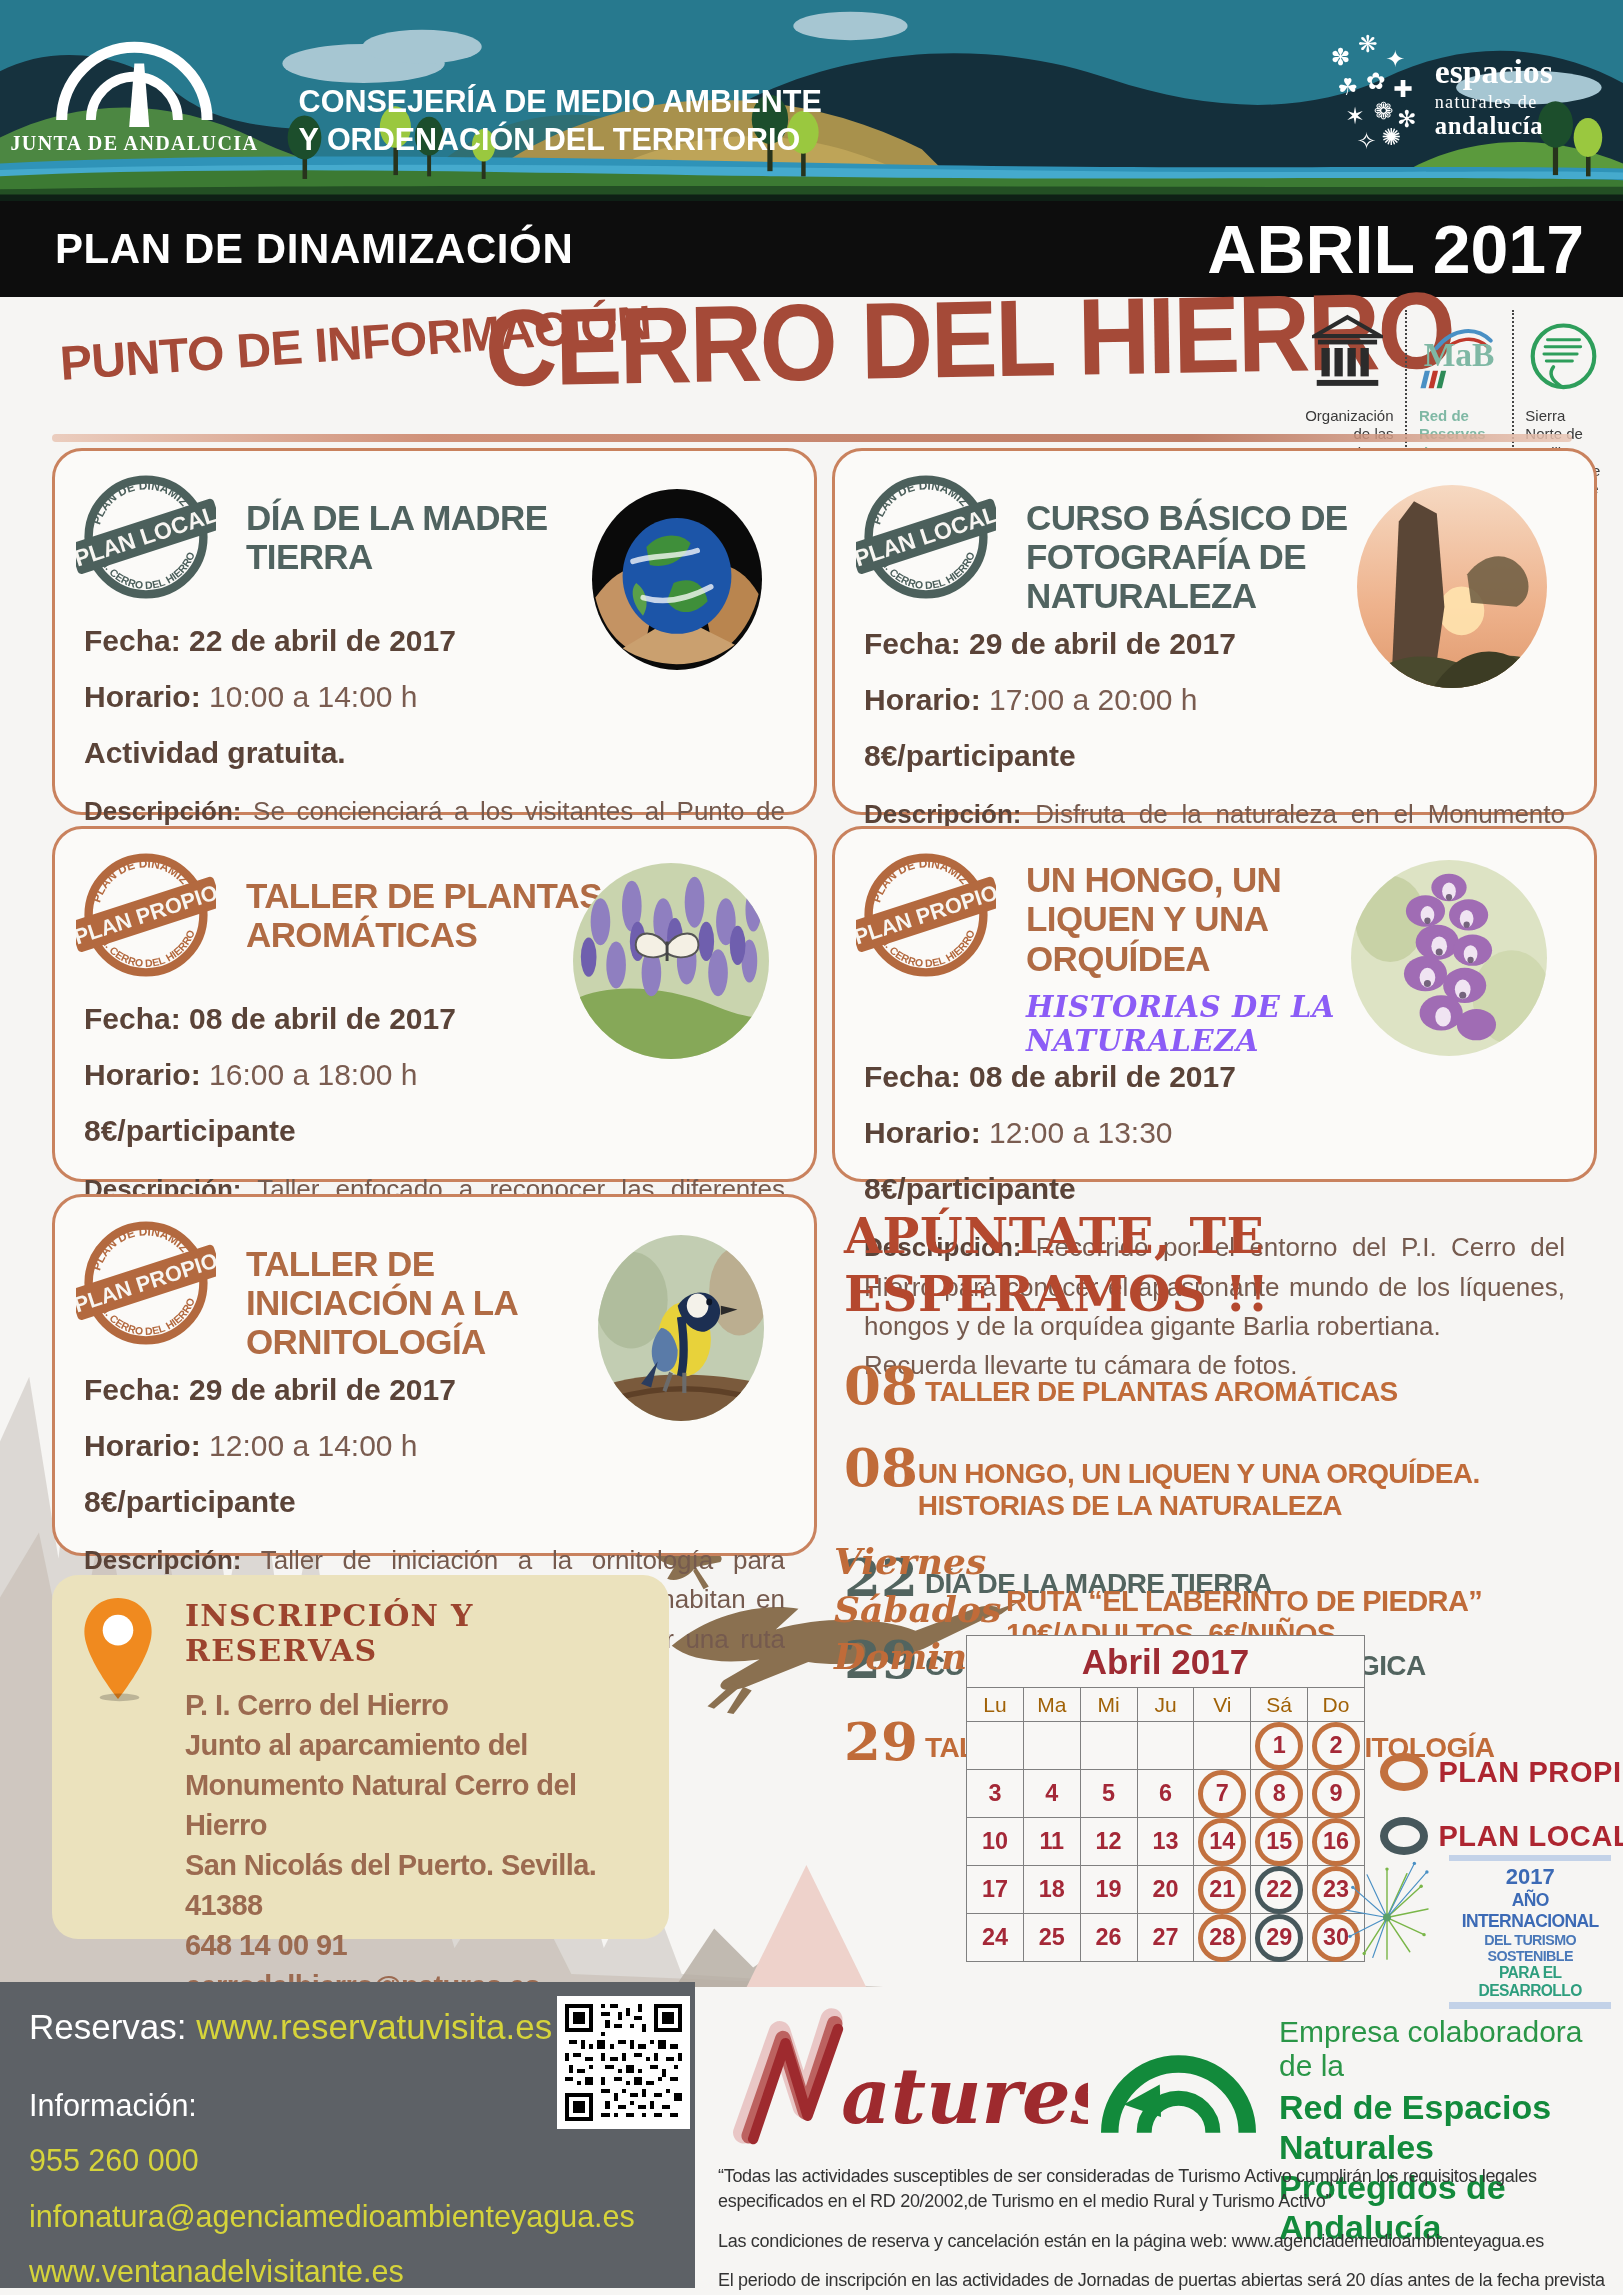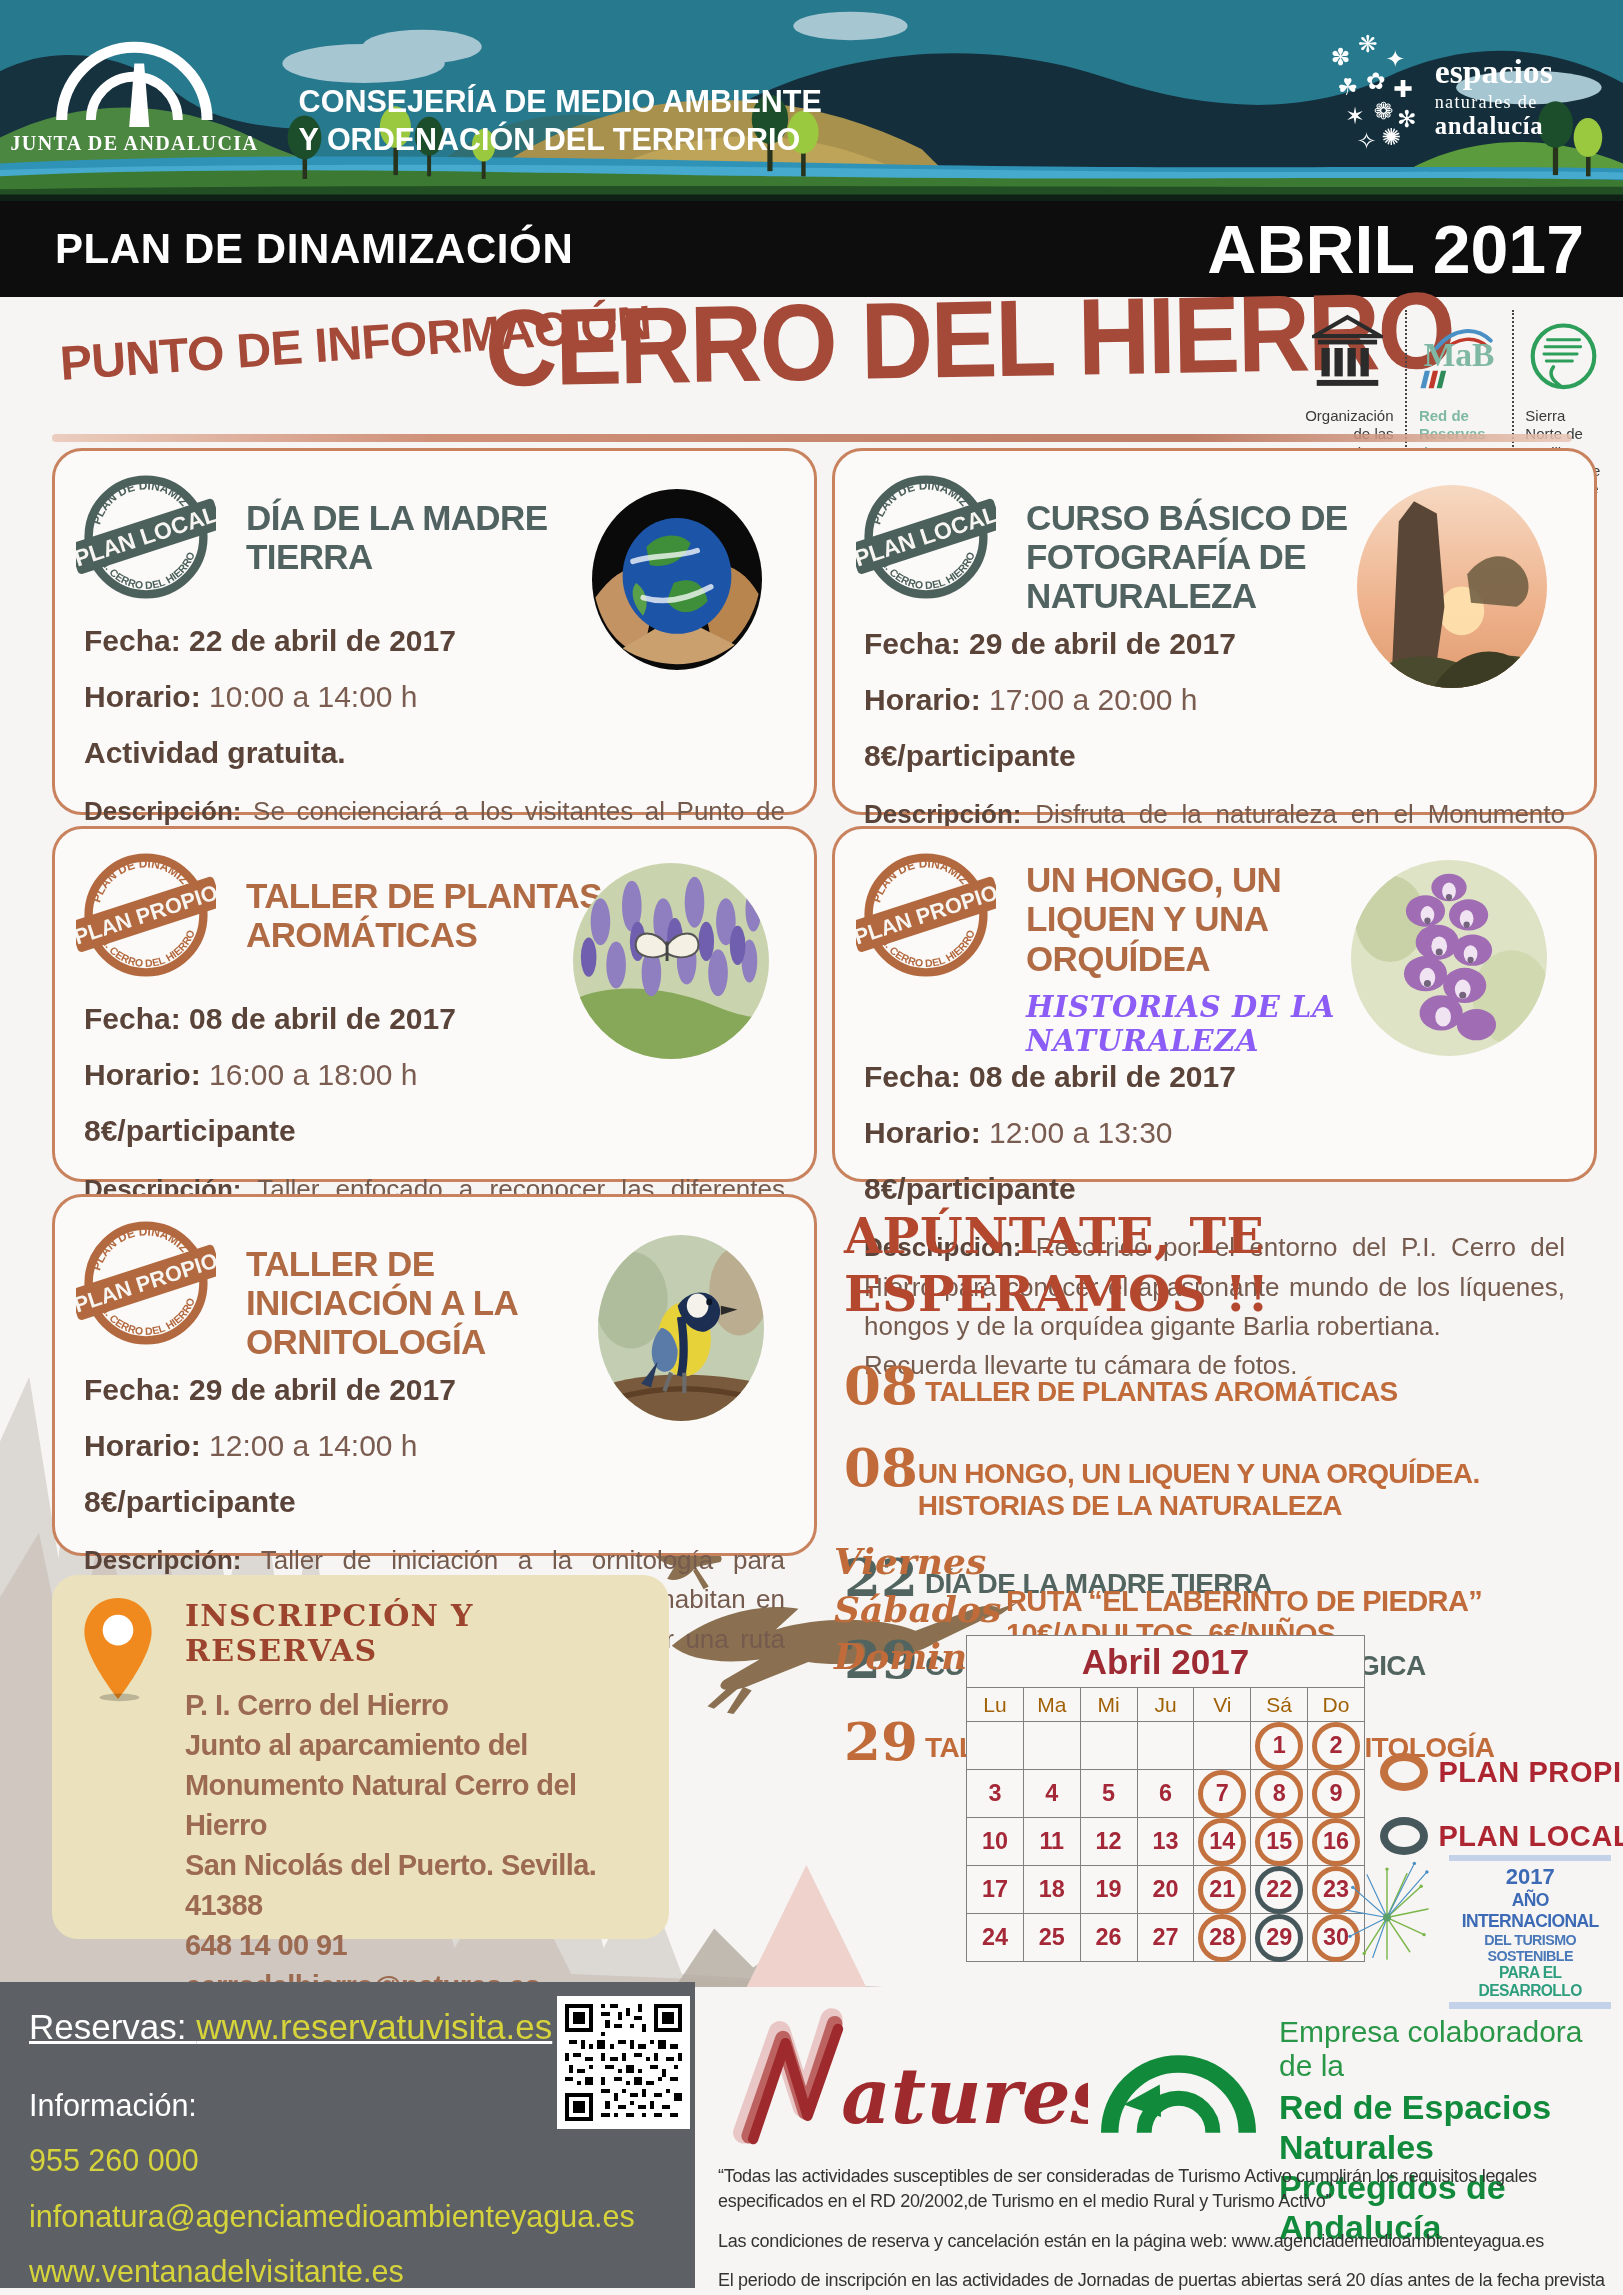--- a/index.html
+++ b/index.html
@@ -120,21 +120,21 @@
   .inscription { position:absolute; left:52px; top:1575px; width:617px; height:364px; background:#ebe2bd;
                  border-radius:26px; z-index:2; padding:23.4px 26px 19.5px 133px; }
   .pin { position:absolute; left:27px; top:19.5px; width:78px; height:107px; }
   .inscription-title { font-family:"DejaVu Serif", serif; font-weight:bold; font-size:30px; color:#9c442e;
                        letter-spacing:1.3px; margin-bottom:17px; }
   .inscription-line { font-size:29px; font-weight:bold; color:#9b6a50; line-height:1.38; letter-spacing:-0.6px; }
 
   
   .grey-box { position:absolute; left:0; top:1982px; width:695px; height:306px; background:#5d6166;
               z-index:3; padding:25px 19.5px 0 29px; }
-  .gb-line { font-size:35px; color:#fff;text-decoration:underline; }
+  .gb-line { font-size:35px; color:#fff; }
   .gb-line .link { color:#d6d43a; }
   .gb-info { margin-top:38px; font-size:30.5px; color:#fff; line-height:1.32; }
   .gb-info .link { color:#d6d43a;margin-top:15px; }
   .gb-para { margin-top:26px; width:643px; font-size:27px; color:#fff; line-height:1.42; }
   .qr { position:absolute; left:557px; top:14.3px; width:133px; height:133px; background:#fff; padding:7.8px; }
   .qr svg { width:100%; height:100%; display:block; }
 
   
   .natures { position:absolute; left:724px; top:2003px; width:364px; height:149px; z-index:2; }
   .collab { position:absolute; left:1091px; top:2003px; width:526px; z-index:2; display:flex; align-items:flex-start; }

